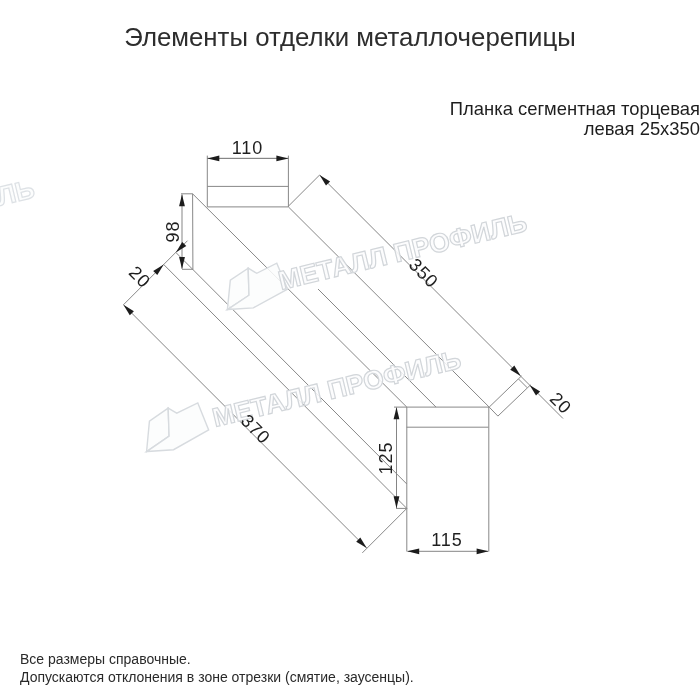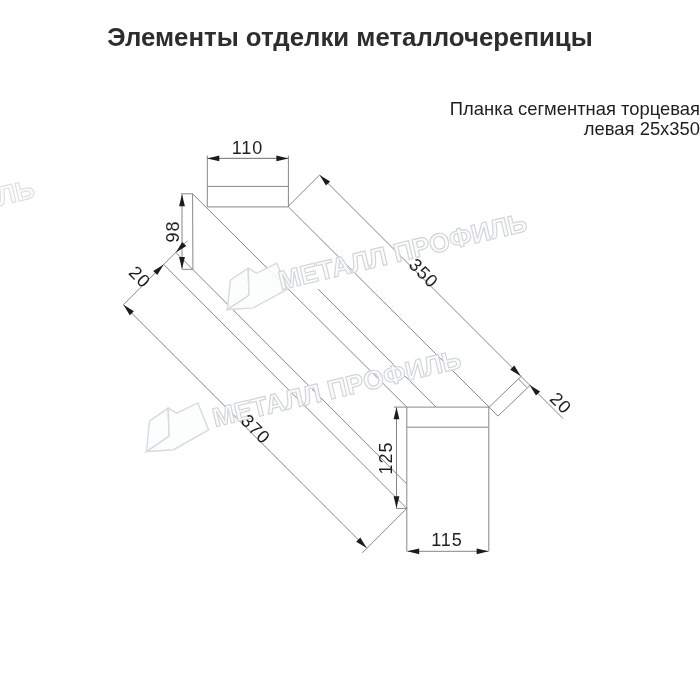--- a/index.html
+++ b/index.html
@@ -1,19 +1,19 @@
 <!DOCTYPE html>
 <html><head>
 <meta charset="utf-8">
 <style>
   html,body{margin:0;padding:0;background:#fff;}
   #page{position:relative;width:700px;height:700px;background:#ffffff;overflow:hidden;
         font-family:"Liberation Sans", sans-serif;}
   .title{position:absolute;left:0;top:23px;width:700px;text-align:center;
-         font-size:25.8px;color:#2d2d2d;letter-spacing:0px;font-weight:bold;}
+         font-size:25.8px;color:#2d2d2d;letter-spacing:0px;}
   .sub{position:absolute;left:0;top:99px;width:700px;text-align:right;
        font-size:18.4px;color:#1e1e1e;line-height:19.5px;}
   .foot{position:absolute;left:20px;top:651px;font-size:14px;color:#2a2a2a;line-height:17.8px;}
 </style>
 </head>
 <body>
 <div id="page">
 
   <div class="title">Элементы отделки металлочерепицы</div>
 
@@ -128,13 +128,14 @@
       <text x="255" y="435" text-anchor="middle" transform="rotate(45 255 430)">370</text>
 
       <text x="560" y="409" text-anchor="middle" transform="rotate(45 560 404)">20</text>
 
       <text x="392" y="458" text-anchor="middle" transform="rotate(-90 392 458)">125</text>
 
       <text x="447" y="546" text-anchor="middle">115</text>
     </g>
   </svg>
 
+  <div class="foot">Все размеры справочные.<br>Допускаются отклонения в зоне отрезки (смятие, заусенцы).</div>
 </div>
 
 </body></html>

